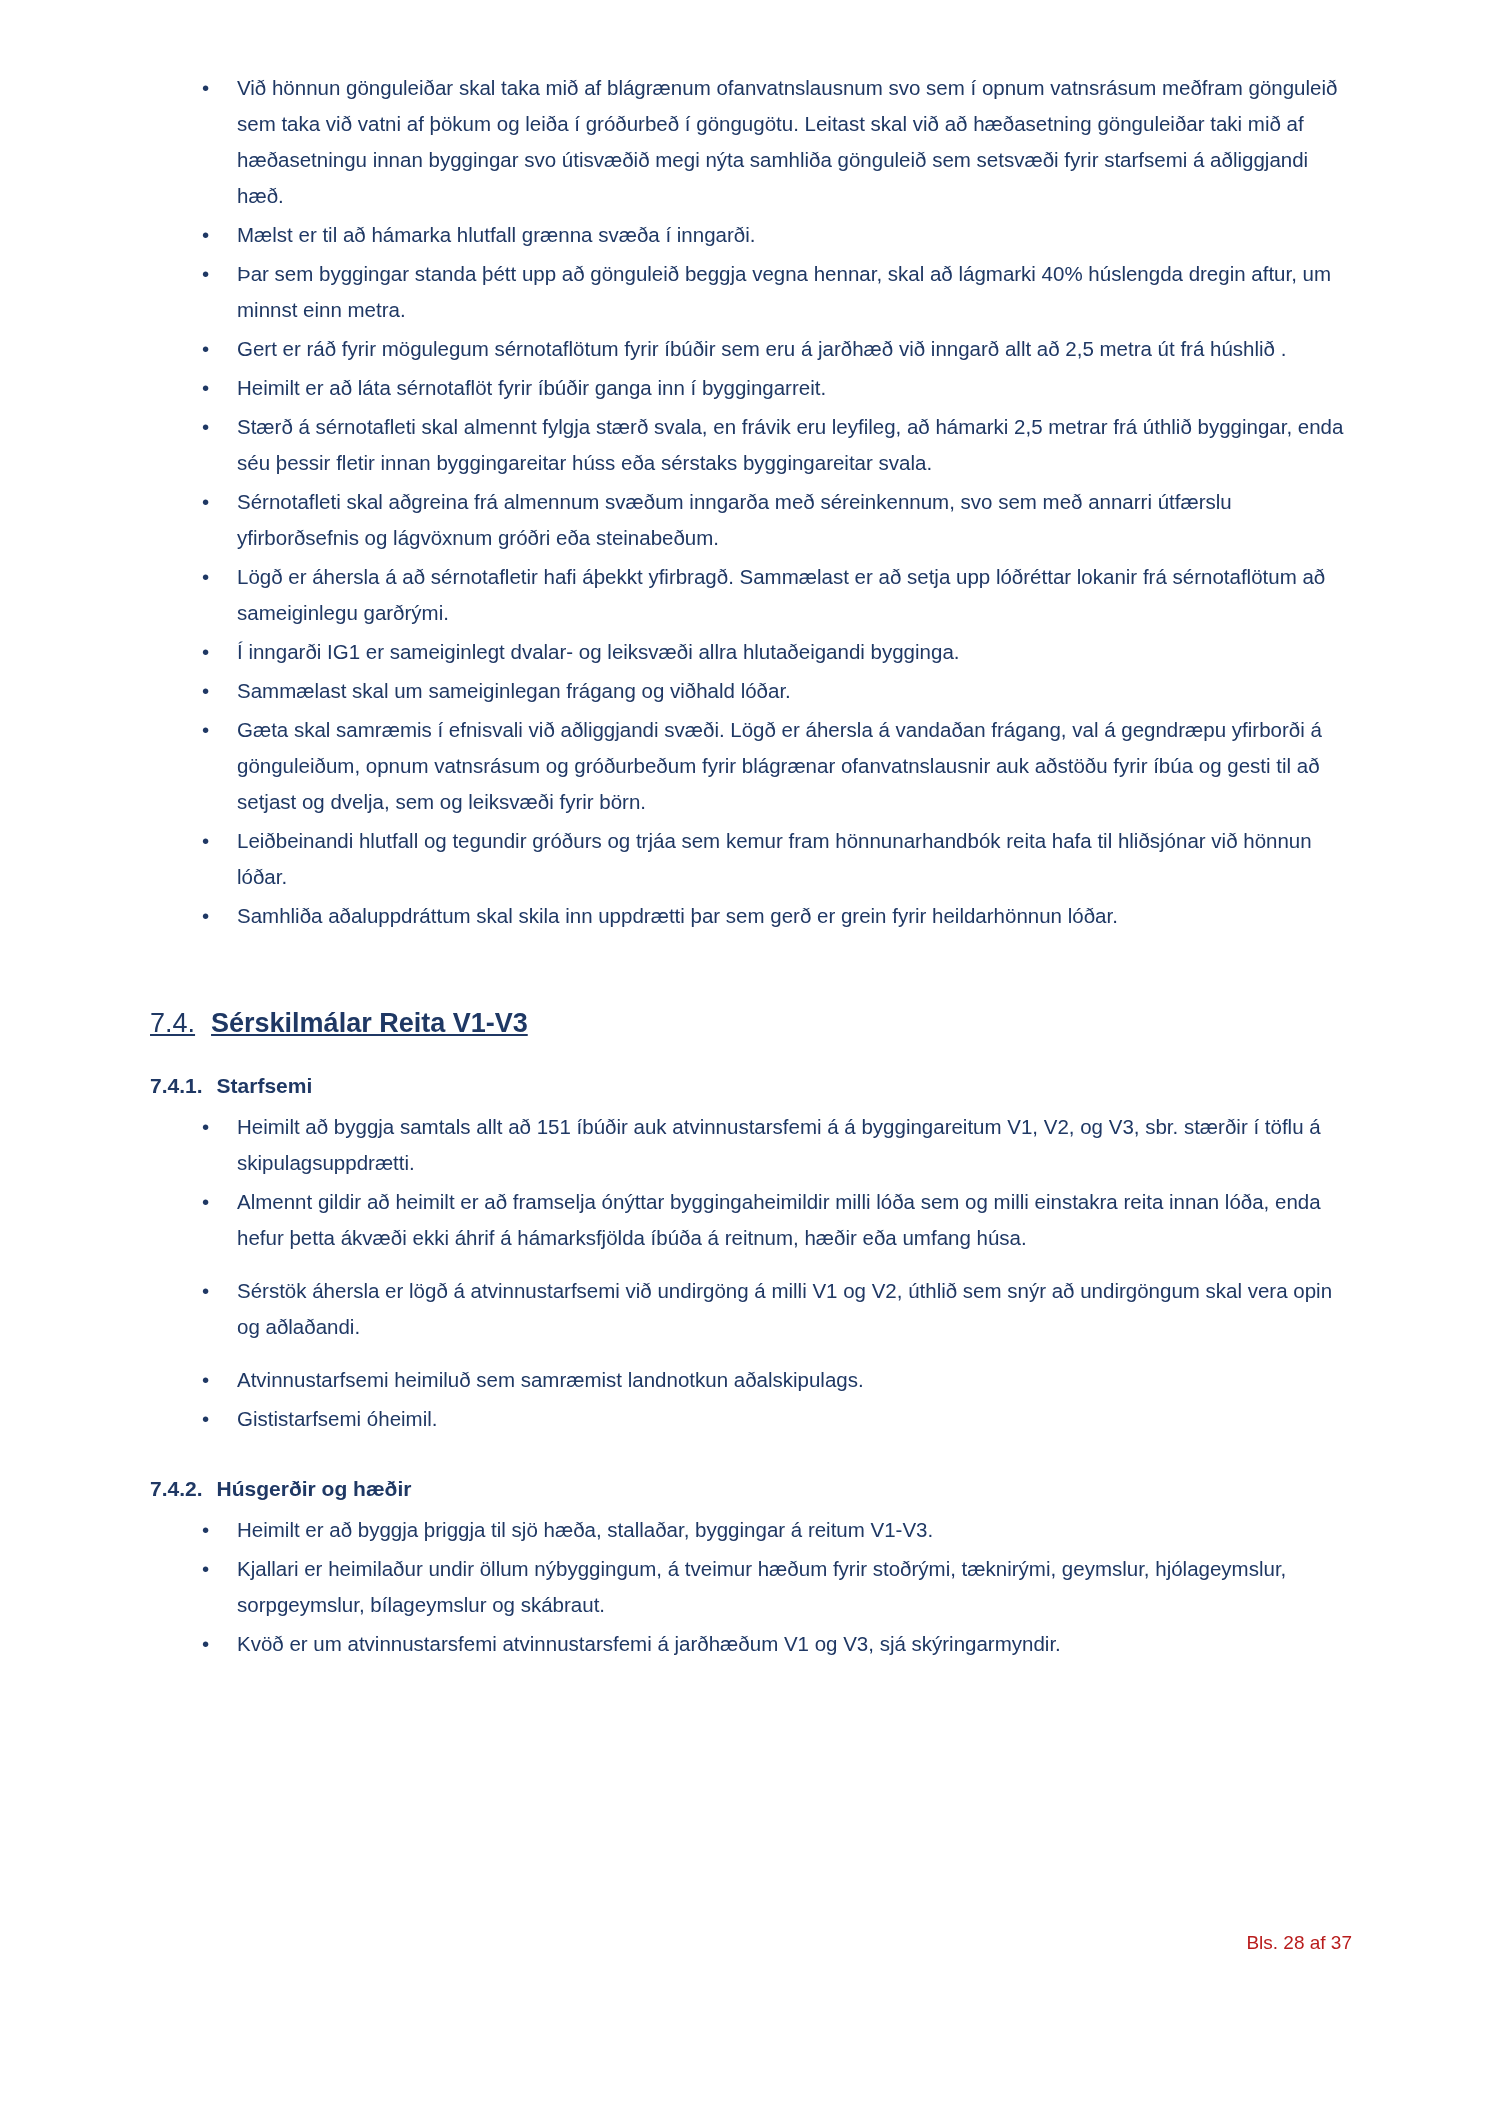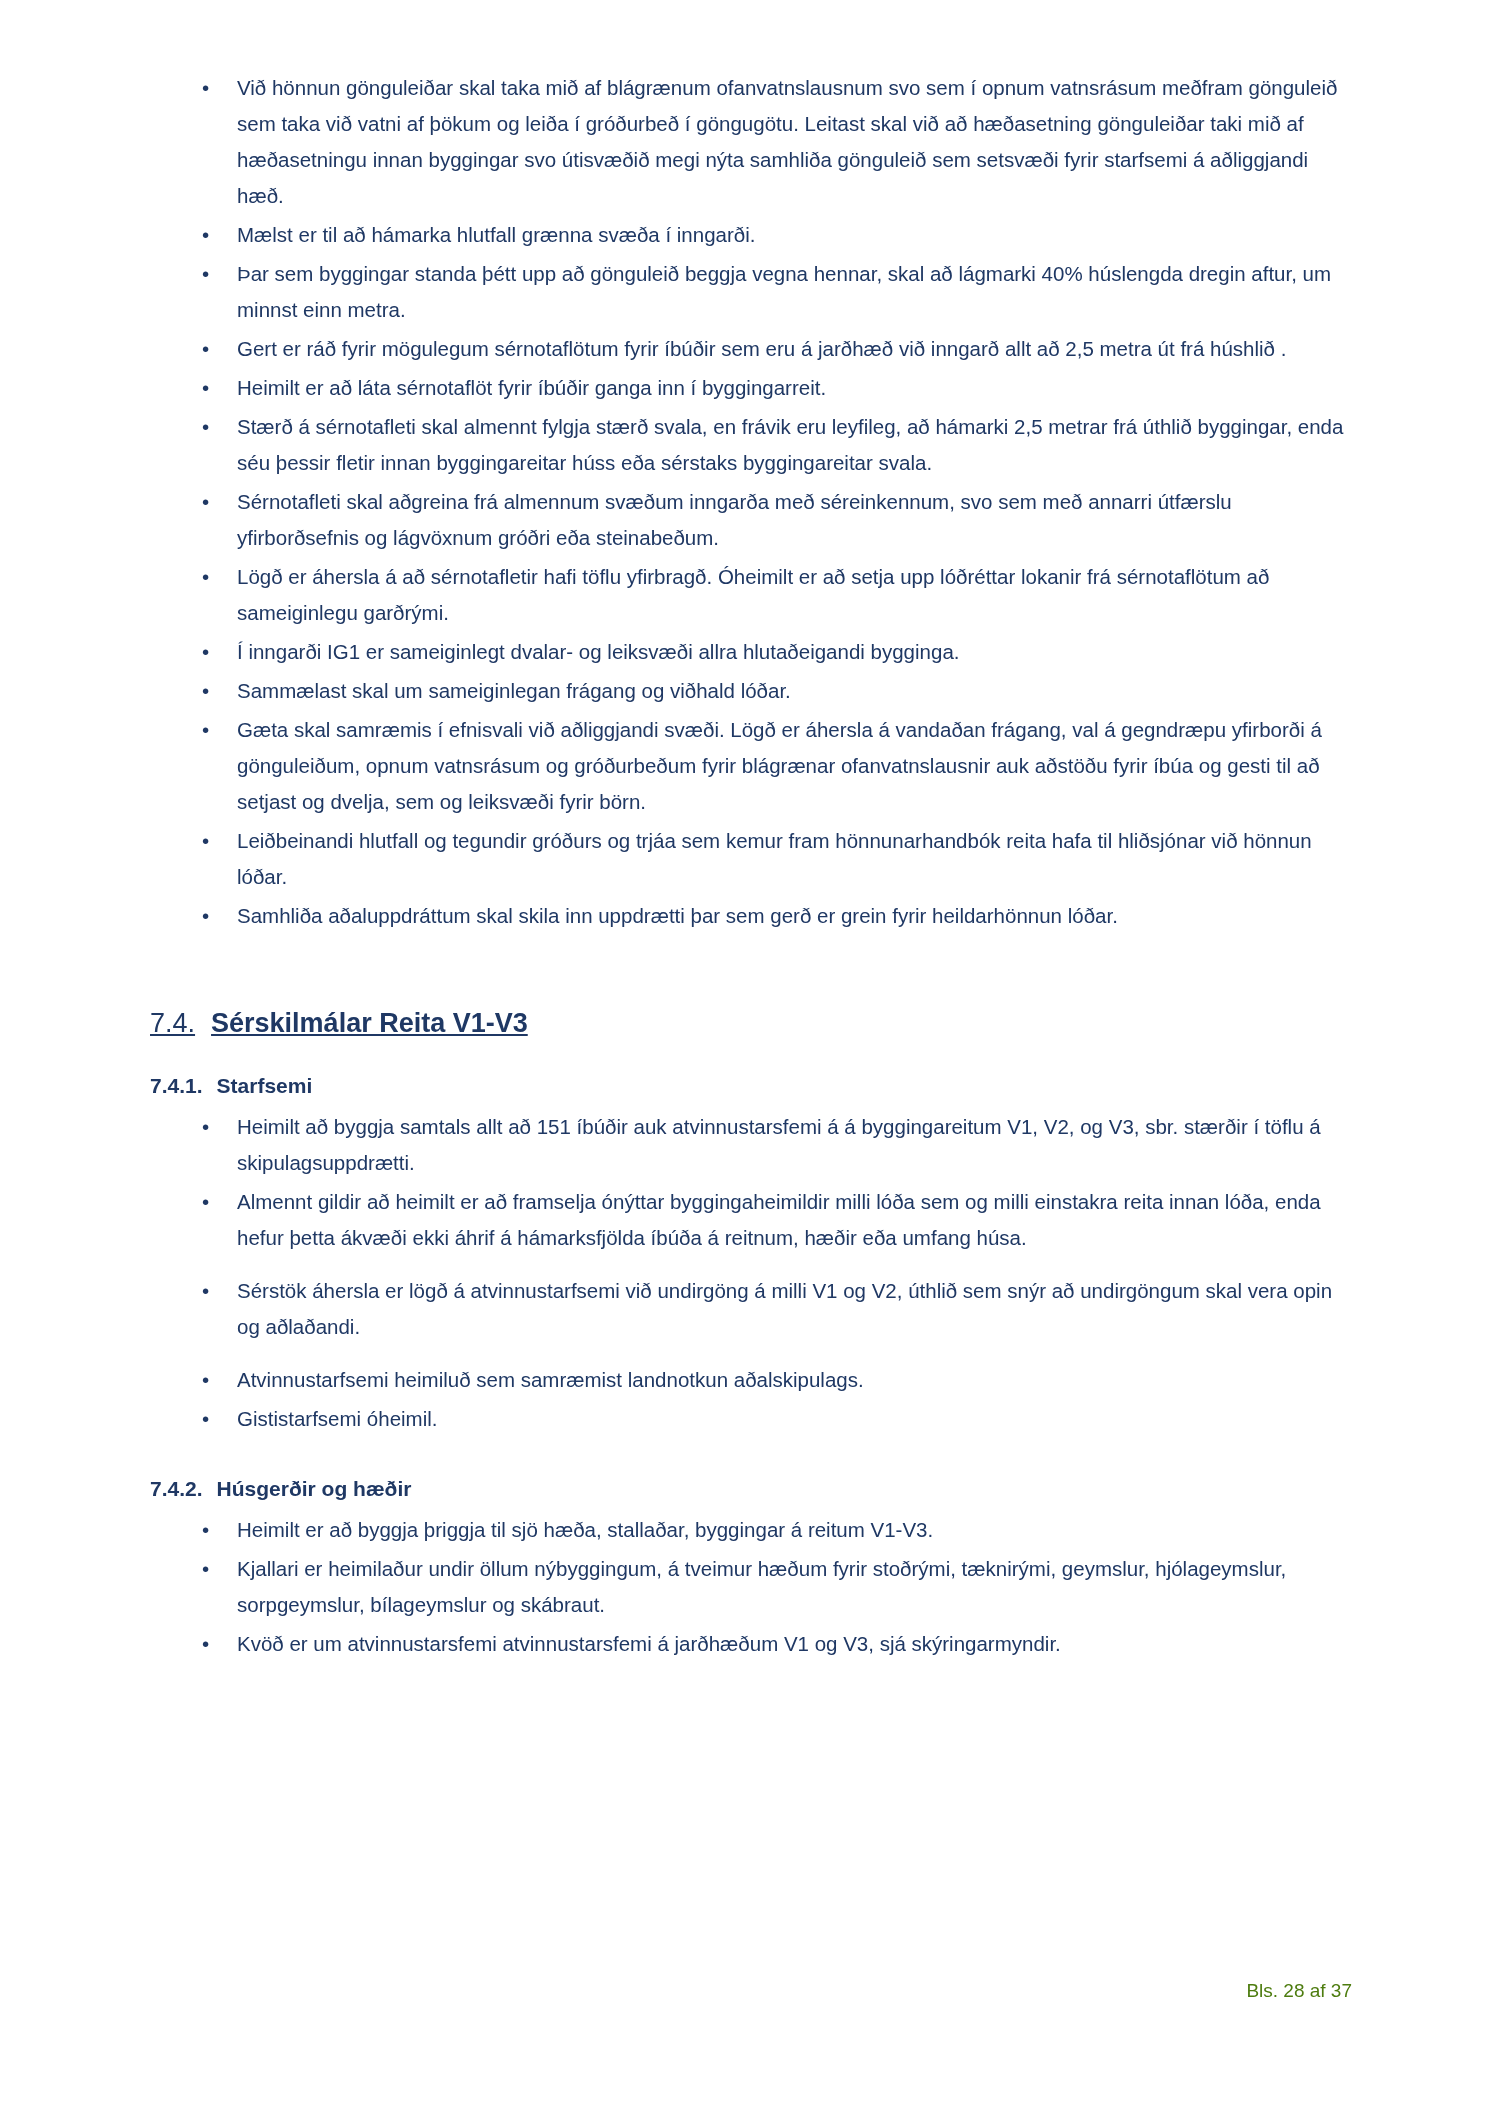--- a/index.html
+++ b/index.html
@@ -48,40 +48,40 @@
     line-height:28px;
     font-weight:700;
   }
   .h2 .h2num { margin-right:14px; }
 
   .h2.second { margin-top:38px; }
 
   .footer {
     position:absolute;
     right:148px;
-    top:1980px;
+    top:1932px;
     font-size:19px;
-    color:#4d7c0f;
+    color:#b91c1c;
   }
 </style>
 </head>
 <body>
 
 <div class="page">
   <div class="content">
 
     <ul class="bullets intro">
       <li>Við hönnun gönguleiðar skal taka mið af blágrænum ofanvatnslausnum svo sem í opnum vatnsrásum meðfram gönguleið sem taka við vatni af þökum og leiða í gróðurbeð í göngugötu. Leitast skal við að hæðasetning gönguleiðar taki mið af hæðasetningu innan byggingar svo útisvæðið megi nýta samhliða gönguleið sem setsvæði fyrir starfsemi á aðliggjandi hæð.</li>
       <li>Mælst er til að hámarka hlutfall grænna svæða í inngarði.</li>
       <li>Þar sem byggingar standa þétt upp að gönguleið beggja vegna hennar, skal að lágmarki 40% húslengda dregin aftur, um minnst einn metra.</li>
       <li>Gert er ráð fyrir mögulegum sérnotaflötum fyrir íbúðir sem eru á jarðhæð við inngarð allt að 2,5 metra út frá húshlið .</li>
       <li>Heimilt er að láta sérnotaflöt fyrir íbúðir ganga inn í byggingarreit.</li>
       <li>Stærð á sérnotafleti skal almennt fylgja stærð svala, en frávik eru leyfileg, að hámarki 2,5 metrar  frá úthlið byggingar, enda séu þessir fletir innan byggingareitar húss eða sérstaks byggingareitar svala.</li>
       <li>Sérnotafleti  skal aðgreina frá almennum svæðum inngarða með séreinkennum,  svo sem með annarri útfærslu yfirborðsefnis og lágvöxnum gróðri eða steinabeðum.</li>
-      <li>Lögð er áhersla á að sérnotafletir hafi töflu yfirbragð. Óheimilt er að setja upp lóðréttar lokanir frá sérnotaflötum að sameiginlegu garðrými.</li>
+      <li>Lögð er áhersla á að sérnotafletir hafi áþekkt yfirbragð. Sammælast er að setja upp lóðréttar lokanir frá sérnotaflötum að sameiginlegu garðrými.</li>
       <li>Í inngarði IG1 er sameiginlegt dvalar- og leiksvæði allra hlutaðeigandi bygginga.</li>
       <li>Sammælast skal um sameiginlegan frágang og viðhald lóðar.</li>
       <li>Gæta skal samræmis í efnisvali við aðliggjandi svæði. Lögð er áhersla á vandaðan frágang, val á gegndræpu yfirborði á gönguleiðum, opnum vatnsrásum og gróðurbeðum fyrir blágrænar ofanvatnslausnir auk aðstöðu fyrir íbúa og gesti til að setjast og dvelja, sem og leiksvæði fyrir börn.</li>
       <li>Leiðbeinandi hlutfall og tegundir gróðurs og trjáa sem kemur fram  hönnunarhandbók reita hafa til hliðsjónar við hönnun lóðar.</li>
       <li>Samhliða aðaluppdráttum skal skila inn uppdrætti þar sem gerð er grein fyrir heildarhönnun lóðar.</li>
     </ul>
 
     <div class="h1">
       <span class="h1num">7.4.</span><span class="h1title">Sérskilmálar Reita V1-V3</span>
     </div>

